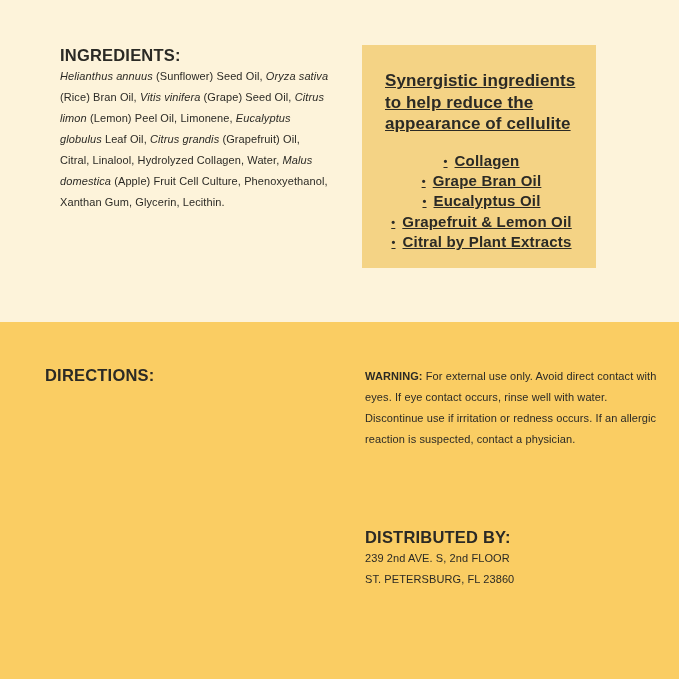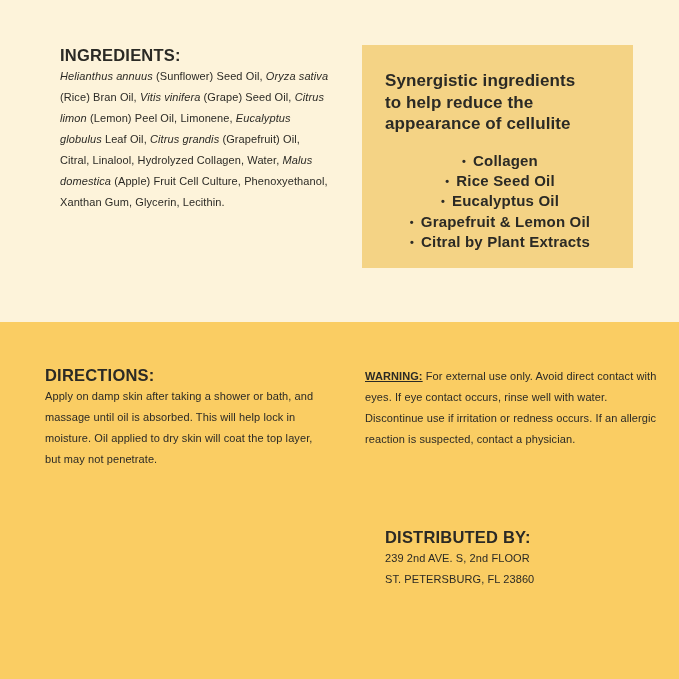--- a/index.html
+++ b/index.html
@@ -29,31 +29,32 @@
     font-size: 16.5px;
     line-height: 21px;
     letter-spacing: 0.2px;
   }
   .body-text {
     font-size: 11px;
     line-height: 21px;
     letter-spacing: 0.1px;
   }
   .it { font-style: italic; }
-  .b  { font-weight: bold; text-decoration: underline; }
+  .b  { font-weight: bold; }
 
   
   .ingredients { left: 60px; top: 37px; width: 272px; margin-top: 8px; }
 
   
   .benefits {
     left: 362px; top: 45px;
-    width: 271px; height: 223px;
+    width: 234px; height: 223px;
     box-sizing: border-box;
     padding: 25px 20px 0 23px;
+    text-decoration: underline;
   }
   .benefits-heading {
     font-weight: 600;
     font-size: 17px;
     line-height: 21.5px;
     max-width: 205px;
     letter-spacing: 0.1px;
   }
   .benefits-list {
     list-style: none;
@@ -69,52 +70,51 @@
     content: "\2022";
     font-size: 11px;
     margin-right: 7px;
     vertical-align: 1px;
   }
 
   
   .directions  { left: 45px;  top: 43px;  width: 282px; }
   .keepout     { left: 45px;  top: 199px; width: 302px; }
   .warning     { left: 365px; top: 44px;  width: 292px; }
-  .distributor { left: 385px; top: 205px; width: 282px; }
+  .distributor { left: 365px; top: 205px; width: 282px; }
 </style>
 </head>
 <body>
 
 <div class="label">
 
   <div class="section-top">
 
     <div class="block ingredients">
       <div class="hd">INGREDIENTS:</div>
       <div class="body-text"><span class="it">Helianthus annuus</span><span> (Sunflower) Seed Oil, </span><span class="it">Oryza sativa</span><span> (Rice) Bran Oil, </span><span class="it">Vitis vinifera</span><span> (Grape) Seed Oil, </span><span class="it">Citrus limon</span><span> (Lemon) Peel Oil, Limonene, </span><span class="it">Eucalyptus globulus</span><span> Leaf Oil, </span><span class="it">Citrus grandis</span><span> (Grapefruit) Oil, Citral, Linalool, Hydrolyzed Collagen, Water, </span><span class="it">Malus domestica</span><span> (Apple) Fruit Cell Culture, Phenoxyethanol, Xanthan Gum, Glycerin, Lecithin.</span></div>
     </div>
 
     <div class="block benefits" style="background: rgb(244, 211, 133);">
       <div class="benefits-heading">Synergistic ingredients to help reduce the appearance of cellulite</div>
       <ul class="benefits-list">
           <li>Collagen</li>
-          <li>Rice Seed Oil</li>
+          <li>Grape Bran Oil</li>
           <li>Eucalyptus Oil</li>
           <li>Grapefruit &amp; Lemon Oil</li>
           <li>Citral by Plant Extracts</li>
         </ul>
     </div>
 
   </div>
 
   <div class="section-bottom">
 
     <div class="block directions">
       <div class="hd">DIRECTIONS:</div>
-      <div class="body-text">Apply on damp skin after taking a shower or bath, and massage until oil is absorbed. This will help lock in moisture. Oil applied to dry skin will coat the top layer, but may not penetrate.</div>
     </div>
 
 
     <div class="block warning body-text"><span class="b">WARNING:</span><span> For external use only. Avoid direct contact with eyes. If eye contact occurs, rinse well with water. Discontinue use if irritation or redness occurs. If an allergic reaction is suspected, contact a physician.</span></div>
 
     <div class="block distributor">
       <div class="hd">DISTRIBUTED BY:</div>
       <div class="body-text">
           <div>239 2nd AVE. S, 2nd FLOOR</div>
           <div>ST. PETERSBURG, FL 23860</div>

